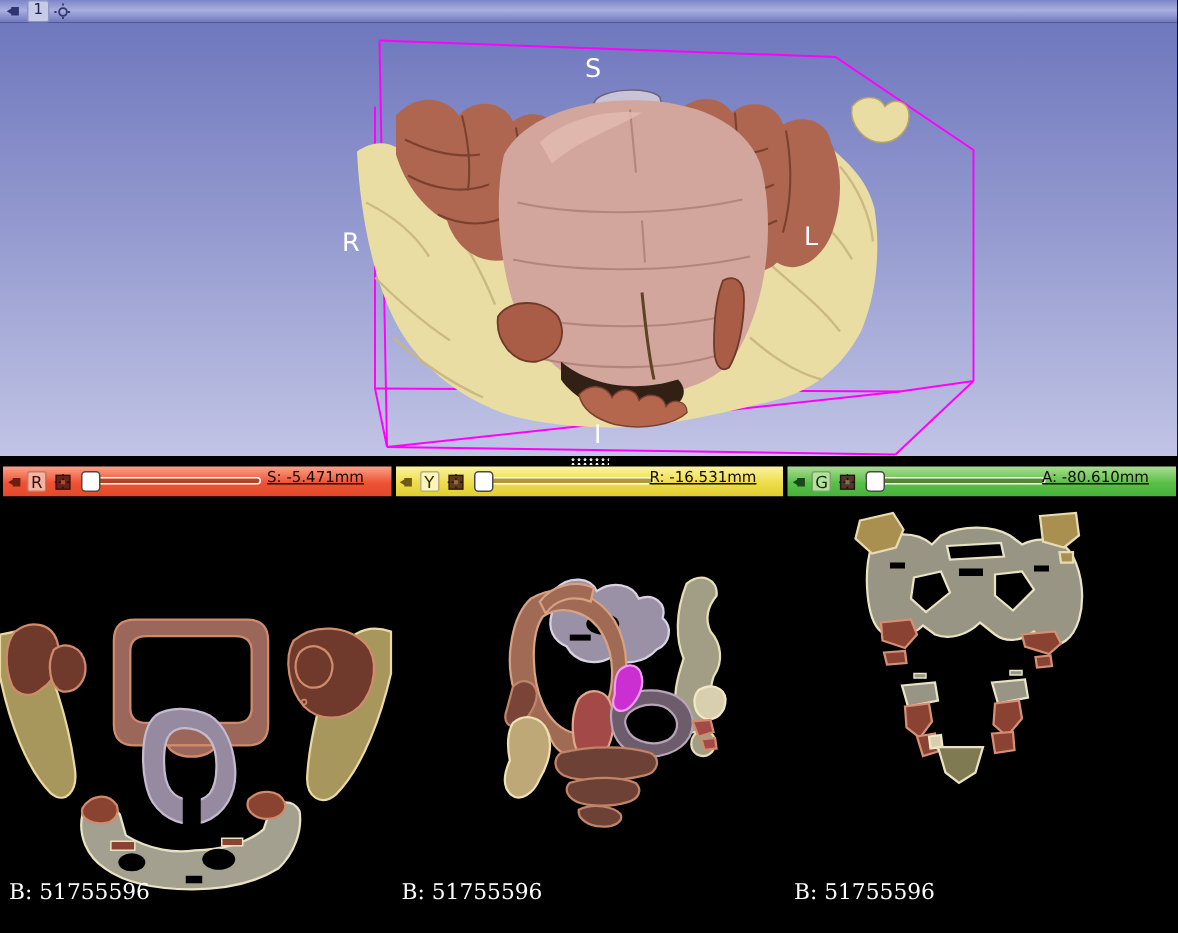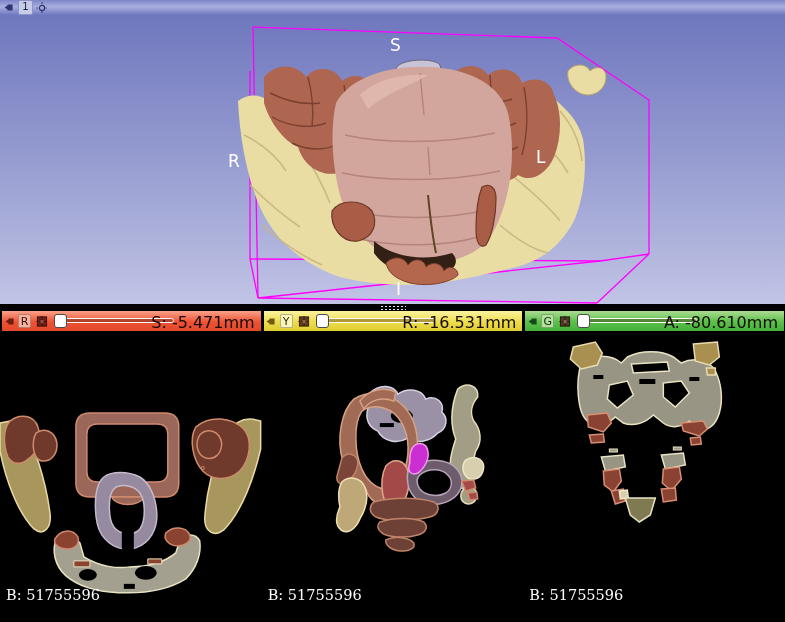--- a/index.html
+++ b/index.html
@@ -38,21 +38,21 @@
      text-align:center;line-height:14px;border:1px solid rgba(0,0,0,.28);box-sizing:border-box;}
   .red .bar-label{background:#f8b3a0;color:#33100a;}
   .yellow .bar-label{background:#fbf4bb;color:#332c08;}
   .green .bar-label{background:#b5e19e;color:#0d2c0a;}
   .bar-menu-icon{margin:0 3px;}
   .slider{position:absolute;left:52px;top:3px;width:120px;height:14px;}
   .slider-groove{position:absolute;left:0;top:4px;width:120px;height:5px;border:1px solid #fdfdfd;
      border-radius:3px;background:rgba(60,20,10,.35);box-sizing:border-box;}
   .slider-handle{position:absolute;left:0;top:0;width:13px;height:14px;background:#ffffff;
      border:1px solid #4a4a4a;border-radius:3px;box-sizing:border-box;}
-  .bar-offset{position:absolute;right:6px;top:2px;font-size:16px;color:#140a04;}
+  .bar-offset{position:absolute;right:18px;top:2px;font-size:10px;color:#140a04;text-decoration:underline;}
   .slice-view{position:absolute;left:0;top:20px;width:261.67px;height:291px;background:#000;}
   .corner-annotation{position:absolute;left:6px;top:256px;color:#fdfdfd;font-size:14.5px;
      font-family:"DejaVu Serif",serif;}
 
   svg{display:block;}
 </style>
 </head>
 <body>
 
 <div id="app">

